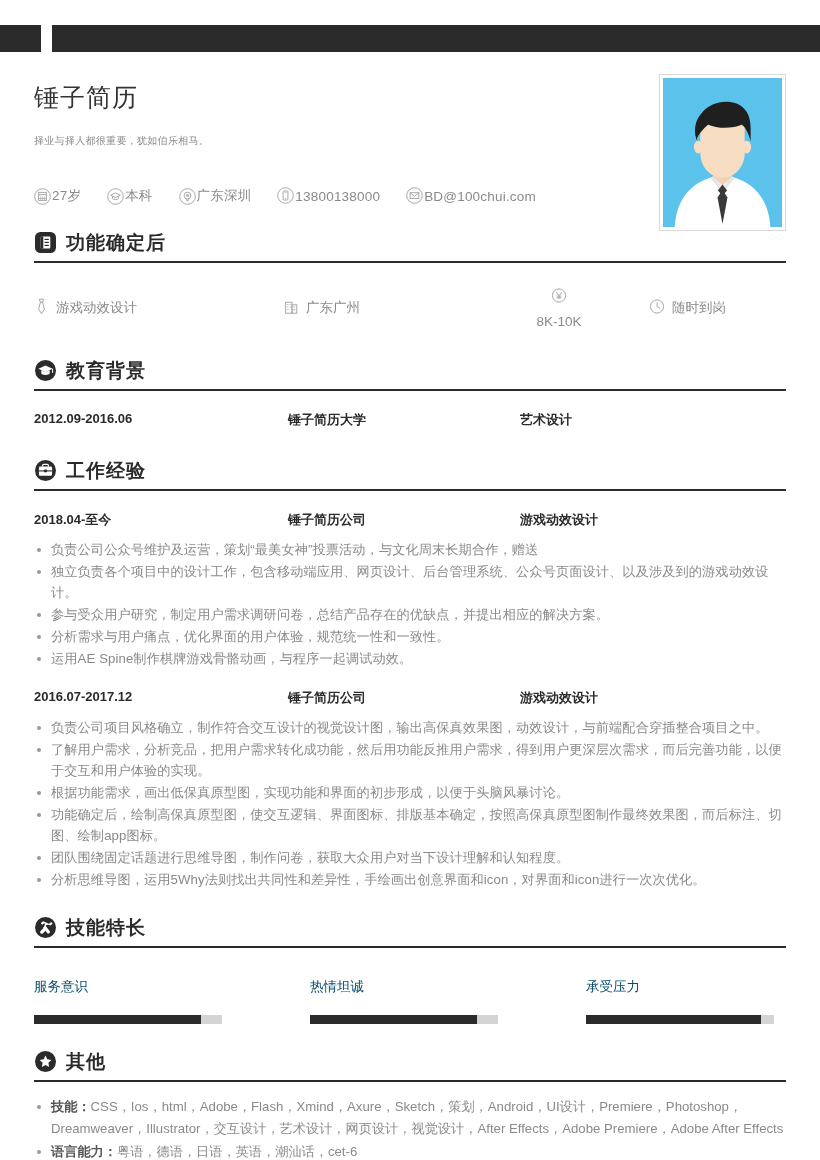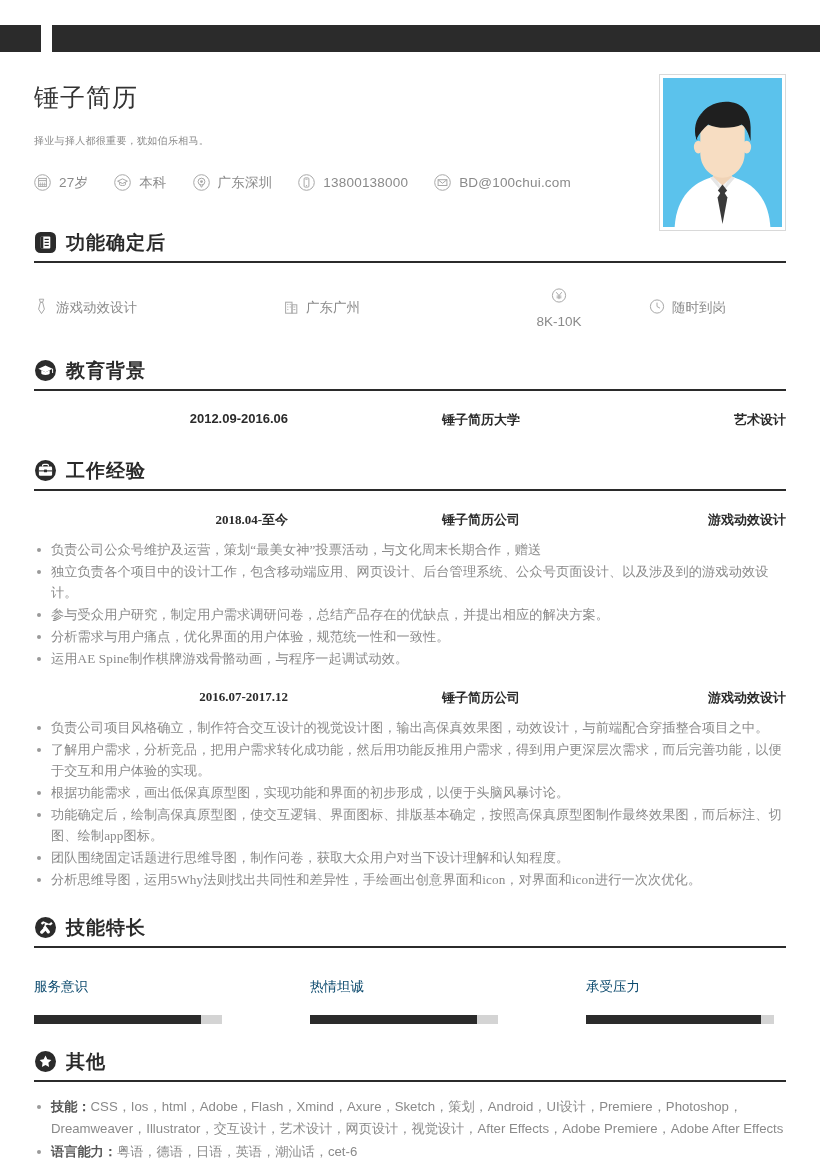--- a/index.html
+++ b/index.html
@@ -53,21 +53,21 @@
     margin: 0 0 26px 0;
     letter-spacing: .3px;
   }
   .meta-row {
     display: flex;
     align-items: center;
     gap: 26px;
     font-size: 13.5px;
     color: #8a8a8a;
   }
-  .meta-item { display: flex; align-items: center; gap: 8px; white-space: nowrap; }
+  .meta-item { display: flex; align-items: flex-end; gap: 1px; white-space: nowrap; margin-top: 13px; }
   .meta-item svg { display: block; }
   .meta-label { letter-spacing: .2px; }
 
   .photo {
     position: absolute;
     right: 0; top: 22px;
     width: 127px; height: 157px;
     border: 1px solid #d9d9d9;
     padding: 3px;
     background: #fff;
@@ -112,21 +112,20 @@
   .intent-cell:nth-child(3) { width: 180px; flex-direction: column; }
   .intent-cell:nth-child(4) { flex: 1; }
 
   
   .triple-row {
     display: flex;
     margin-top: 20px;
     font-size: 13px;
     font-weight: bold;
     color: #2b2b2b;
-    text-align: right;
   }
   .triple-row .c1 { width: 254px; }
   .triple-row .c2 { width: 232px; }
   .triple-row .c3 { flex: 1; }
 
   
   ul.bullets {
     list-style: none;
     margin: 10px 0 0 0;
     padding: 0;
@@ -142,21 +141,21 @@
   }
   ul.bullets li::before {
     content: "";
     position: absolute;
     left: 3px; top: 9px;
     width: 4px; height: 4px;
     border-radius: 50%;
     background: #9a9a9a;
   }
 
-  .job-block { margin-bottom: 2px; font-family: Liberation Serif, serif; }
+  .job-block { margin-bottom: 2px; }
 
   
   .skills-row {
     display: flex;
     margin-top: 30px;
     gap: 0;
   }
   .skill {
     width: 276px;
   }

